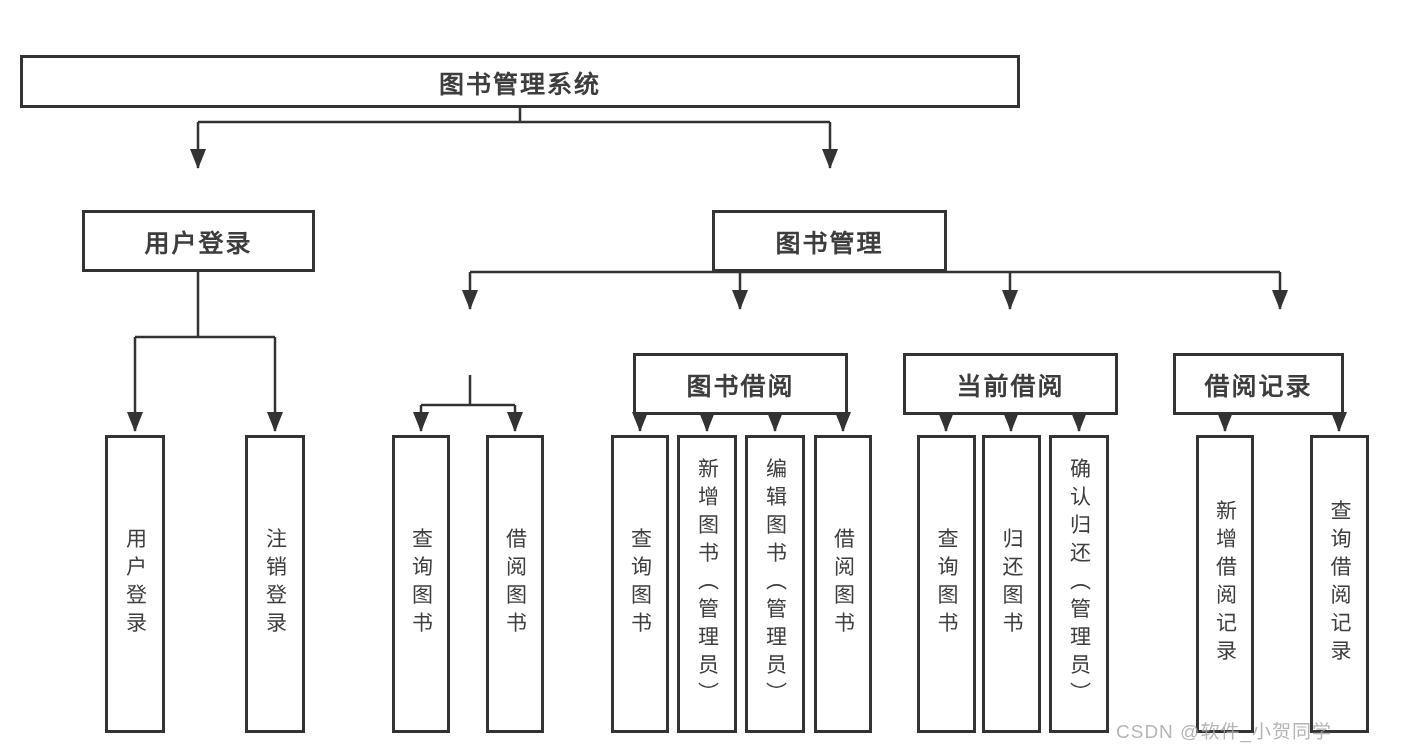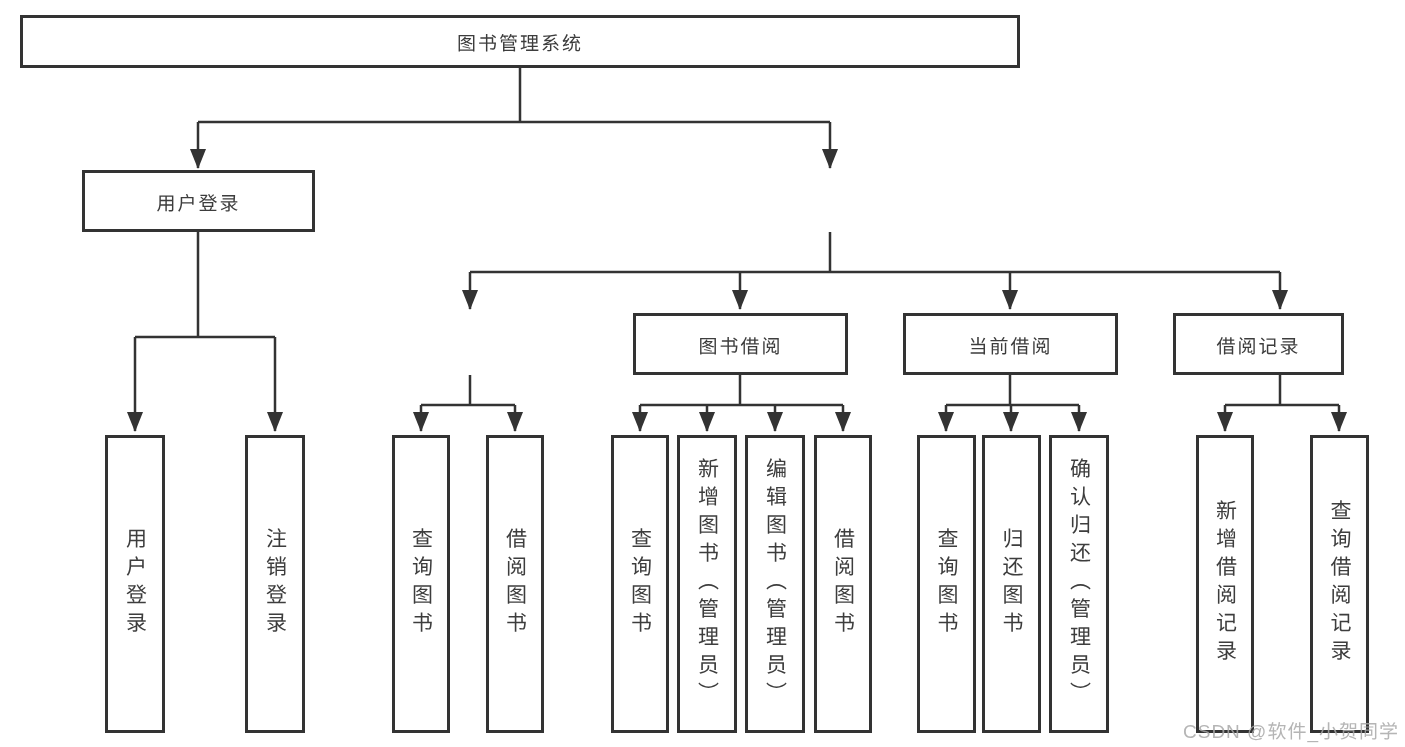--- a/index.html
+++ b/index.html
@@ -27,23 +27,24 @@
     background: #ffffff;
     border: 3px solid #333333;
     color: #3d3d3d;
     display: flex;
     align-items: center;
     justify-content: center;
     z-index: 1;
     text-align: center;
   }
   .hbox {
-    font-size: 19px;
+    font-size: 25px;
     letter-spacing: 2px;
-    font-weight: 400;
+    font-weight: 700;
+    margin-top: 40px;
   }
   .root {
     left: 20px;
     top: 15px;
     width: 1000px;
     height: 53px;
   }
   .lvl {
     height: 62px;
   }
@@ -51,21 +52,21 @@
     top: 435px;
     height: 298px;
     writing-mode: vertical-rl;
     font-size: 21px;
     letter-spacing: 7px;
     line-height: 1;
     font-weight: 500;
   }
   #watermark {
     position: absolute;
-    left: 1183px;
+    left: 1116px;
     top: 716px;
     z-index: 3;
     font-size: 19px;
     letter-spacing: 1px;
     color: rgba(168, 168, 168, 0.85);
     white-space: nowrap;
   }
 </style>
 </head>
 <body>
@@ -104,20 +105,21 @@
     <line x1="946" y1="405" x2="946" y2="431" stroke="#333333" stroke-width="2.5" marker-end="url(#arw)"></line>
     <line x1="1011" y1="405" x2="1011" y2="431" stroke="#333333" stroke-width="2.5" marker-end="url(#arw)"></line>
     <line x1="1079" y1="405" x2="1079" y2="431" stroke="#333333" stroke-width="2.5" marker-end="url(#arw)"></line>
     <line x1="1225" y1="405" x2="1225" y2="431" stroke="#333333" stroke-width="2.5" marker-end="url(#arw)"></line>
     <line x1="1339" y1="405" x2="1339" y2="431" stroke="#333333" stroke-width="2.5" marker-end="url(#arw)"></line>
   </svg>
 
   <div class="node hbox root">图书管理系统</div>
 
   <div class="node hbox lvl" style="left:82px;  top:170px; width:233px;">用户登录</div>
+  <div class="node hbox lvl" style="left:712px; top:170px; width:235px;">图书管理</div>
 
   <div class="node hbox lvl" style="left:903px;  top:313px; width:215px;">当前借阅</div>
   <div class="node hbox lvl" style="left:633px;  top:313px; width:215px;">图书借阅</div>
   <div class="node hbox lvl" style="left:1173px; top:313px; width:171px;">借阅记录</div>
 
   <div class="node vbox" style="left:105px; width:60px;">用户登录</div>
   <div class="node vbox" style="left:245px; width:60px;">注销登录</div>
 
   <div class="node vbox" style="left:392px; width:58px;">查询图书</div>
   <div class="node vbox" style="left:486px; width:58px;">借阅图书</div>

